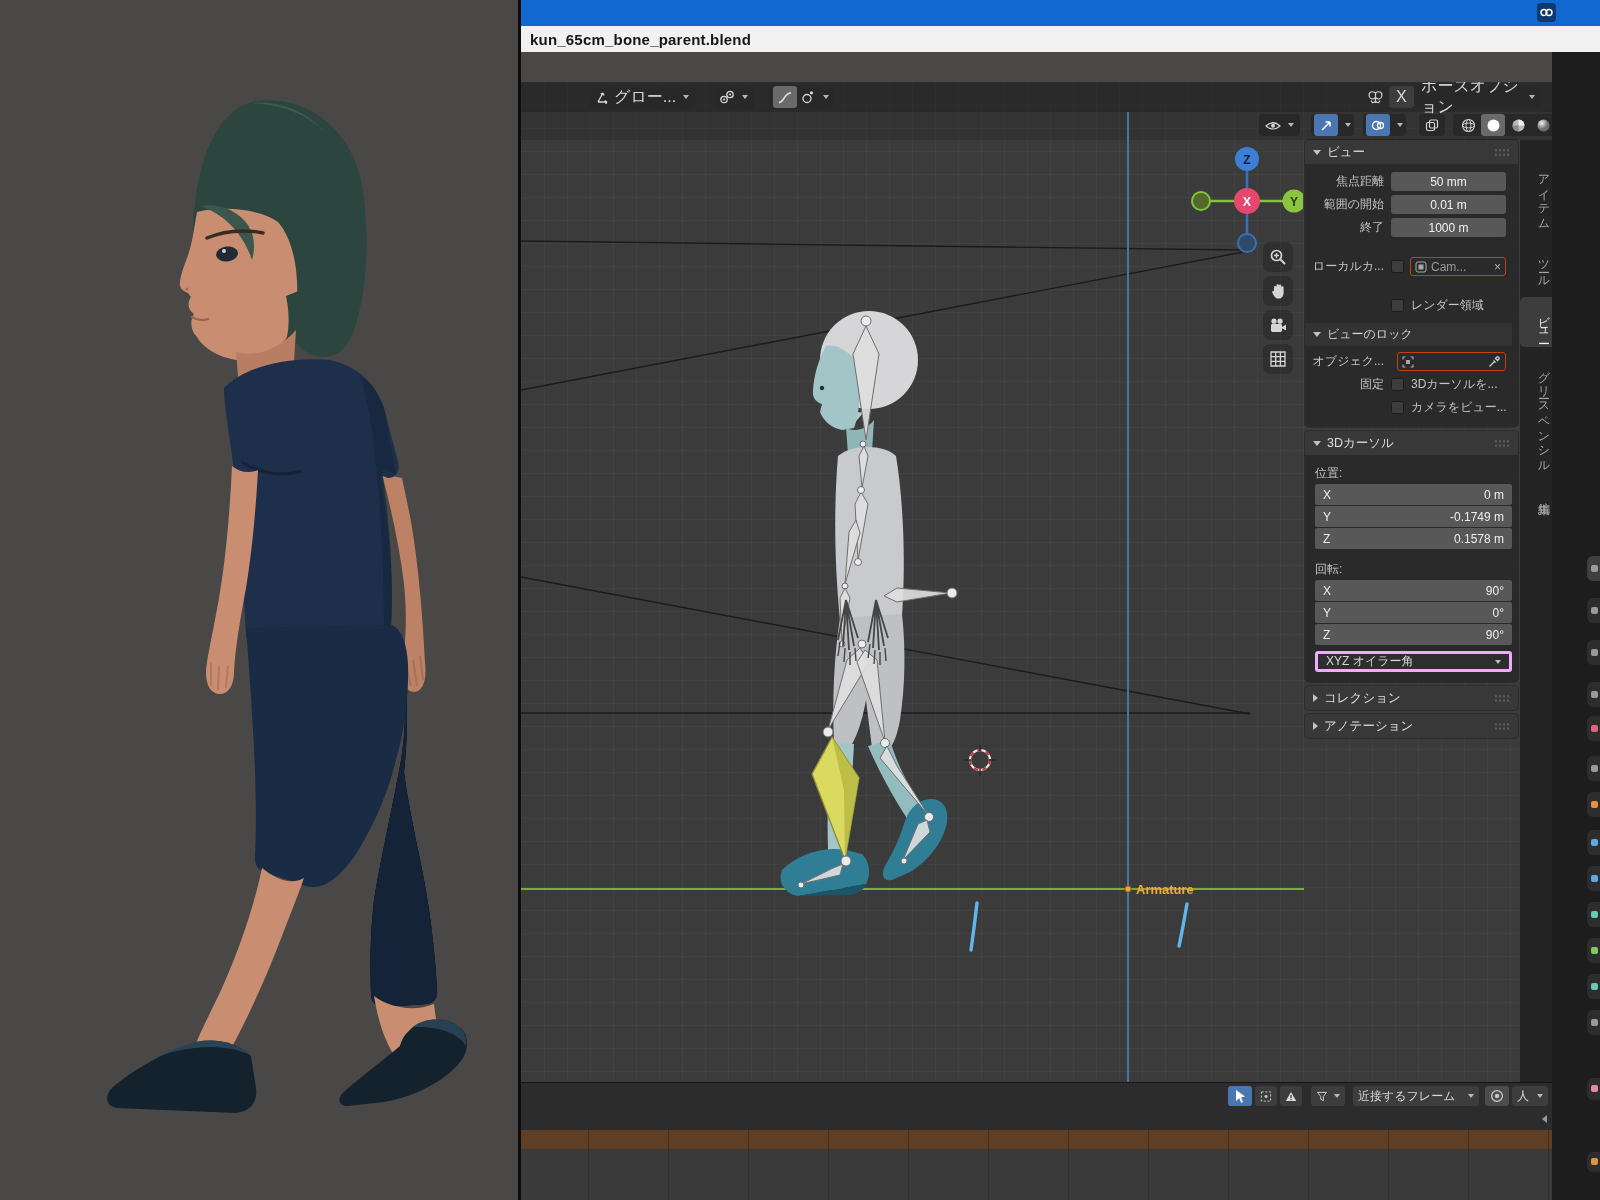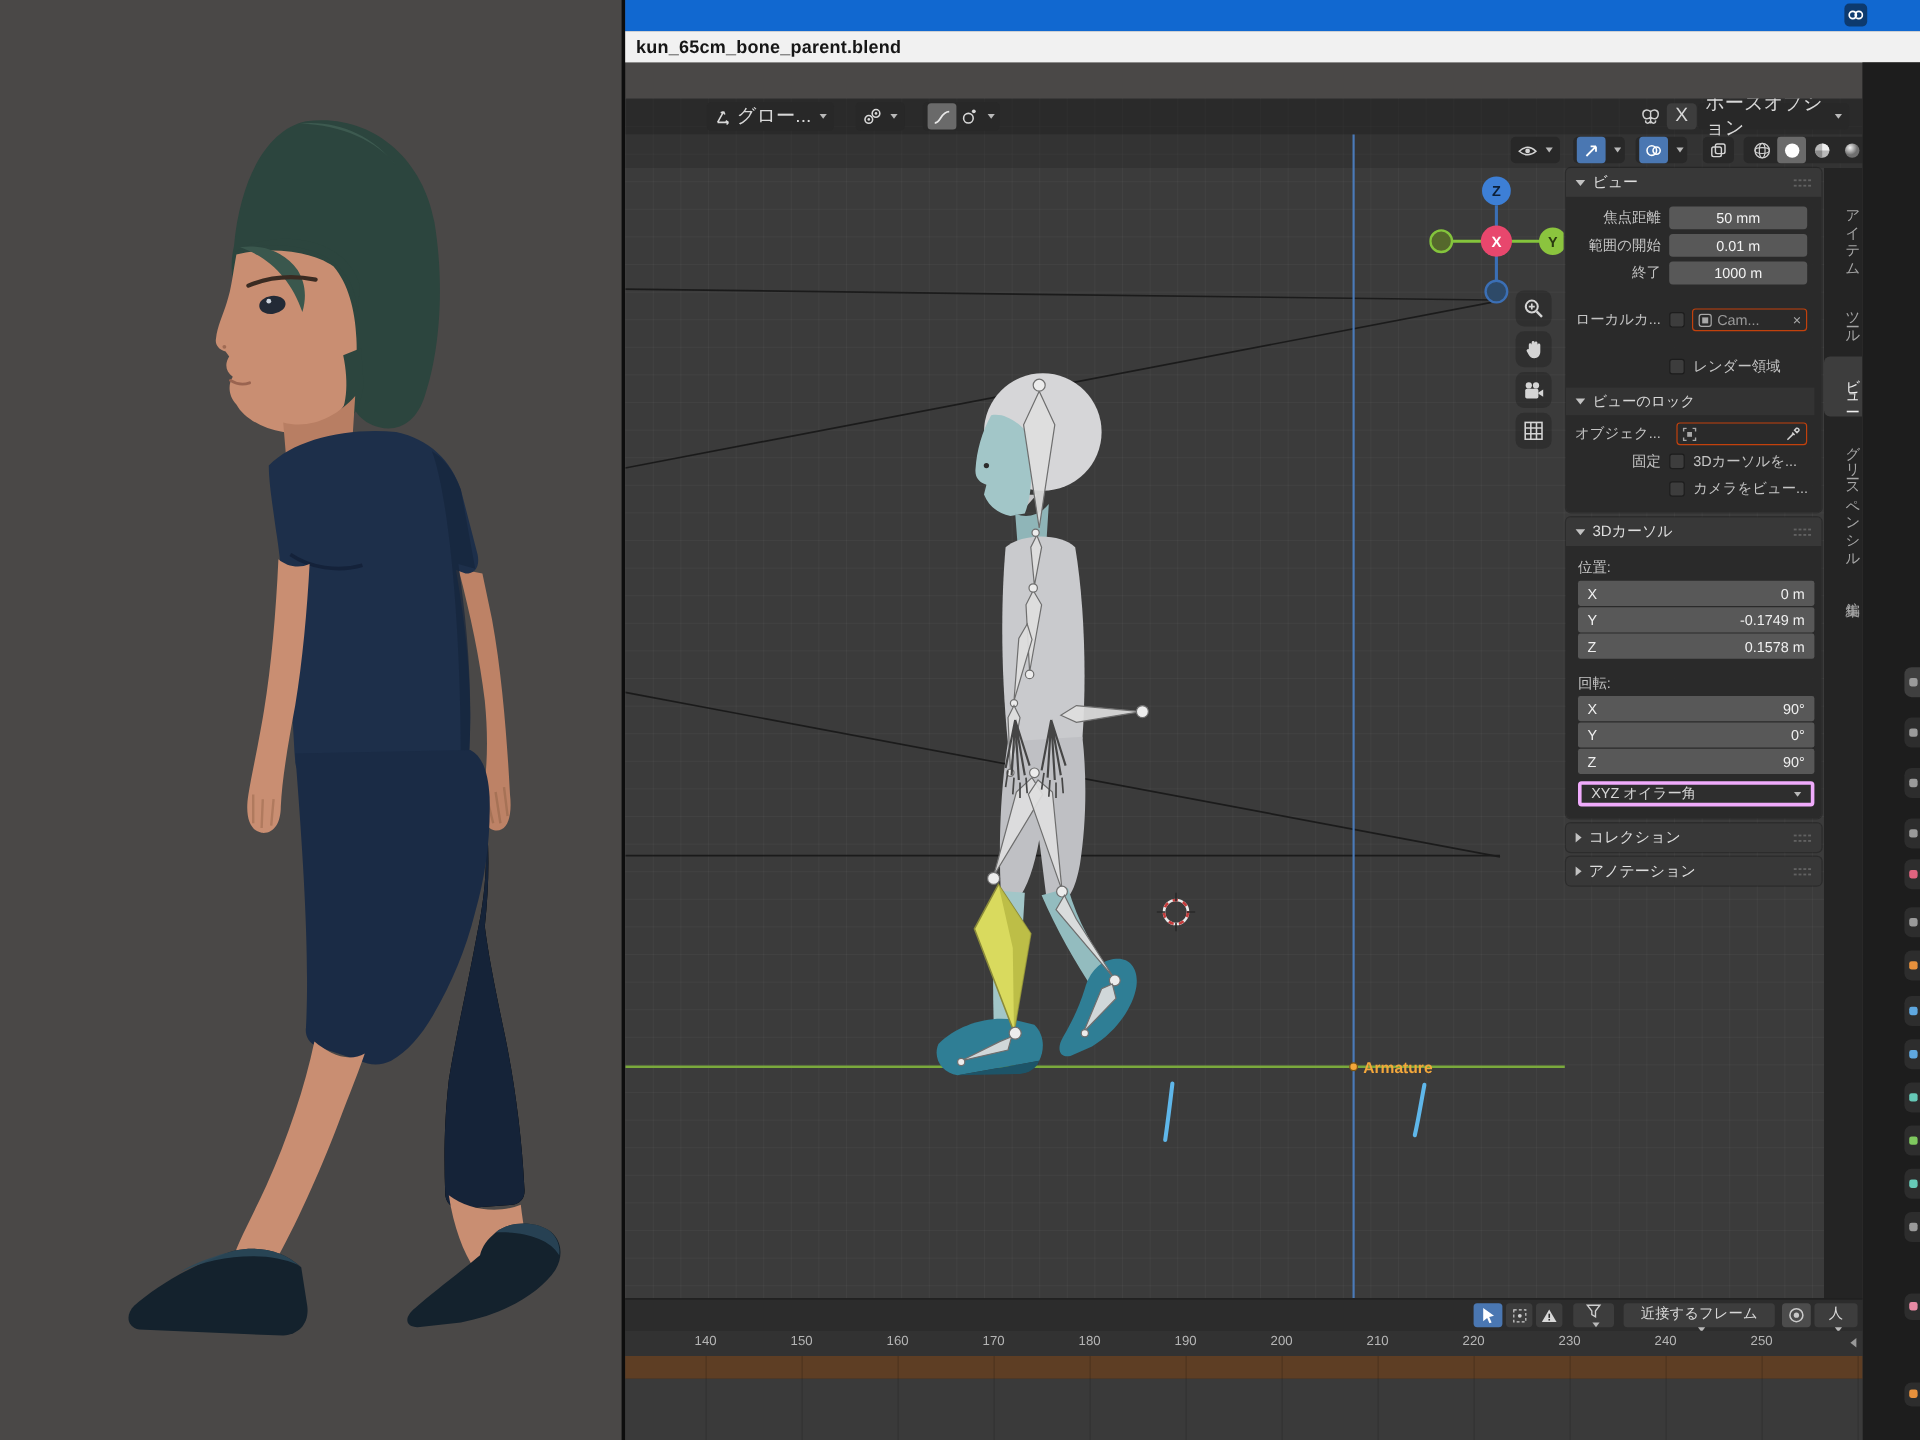--- a/index.html
+++ b/index.html
@@ -64,21 +64,21 @@
   .vtab.active{background:#3d3d3d;color:#efefef;border-radius:5px 0 0 5px;}
 
   
   #rstrip{left:1552px;top:52px;width:48px;height:1148px;background:#1d1d1d;}
   .sliver{position:absolute;right:0;width:13px;height:25px;background:#2d2d2d;border-radius:6px 0 0 6px;}
   .sliver i{display:block;width:7px;height:7px;border-radius:2px;margin:9px 0 0 4px;}
 
   
   #timeline{left:521px;top:1082px;width:1031px;height:118px;background:#2c2c2c;border-top:1px solid #161616;}
   #tl-head{position:absolute;left:0;top:0;width:100%;height:26px;background:#2c2c2c;}
-  .tl-btn{position:absolute;top:3px;height:20px;background:#3d3d3d;border-radius:3px;display:flex;align-items:center;justify-content:center;gap:3px;color:#d8d8d8;font-size:12px;padding:0 5px;flex-direction:column;}
+  .tl-btn{position:absolute;top:3px;height:20px;background:#3d3d3d;border-radius:3px;display:flex;align-items:center;justify-content:center;gap:3px;color:#d8d8d8;font-size:12px;padding:0 5px;}
   .tl-btn.blue{background:#4a77b2;}
   #tl-ruler{position:absolute;left:0;top:26px;width:100%;height:21px;background:#323232;}
   .tl-frame{position:absolute;top:3px;transform:translateX(-50%);color:#b5b5b5;font-size:11px;}
   #tl-band{position:absolute;left:0;top:47px;width:100%;height:19px;background:#5e3e24;
     background-image:linear-gradient(90deg,rgba(0,0,0,.22) 1px,transparent 1px);background-size:80px 100%;background-position:67px 0;}
   #tl-bottom{position:absolute;left:0;top:66px;width:100%;height:52px;background:#3a3a3a;
     background-image:linear-gradient(90deg,rgba(0,0,0,.18) 1px,transparent 1px);background-size:80px 100%;background-position:67px 0;}
   #tl-collapse{position:absolute;right:5px;top:32px;width:0;height:0;border-top:4px solid transparent;border-bottom:4px solid transparent;border-right:5px solid #999;}
   svg{display:block;}
 </style>
@@ -590,32 +590,18 @@
         <svg width="14" height="14" viewBox="0 0 14 14">
             <circle cx="7" cy="7" r="5.4" stroke="#c9c9c9" stroke-width="1.3" fill="none"></circle>
             <circle cx="7" cy="7" r="2.2" fill="#c9c9c9"></circle>
           </svg>
       </div>
       <div class="tl-btn" style="left:991px;width:36px;justify-content:space-between;">
         <span>人</span>
           <span class="caret"></span>
       </div>
     </div>
-    <div id="tl-ruler">
-      <span class="tl-frame" style="left:67px">140</span>
-      <span class="tl-frame" style="left:147px">150</span>
-      <span class="tl-frame" style="left:227px">160</span>
-      <span class="tl-frame" style="left:307px">170</span>
-      <span class="tl-frame" style="left:387px">180</span>
-      <span class="tl-frame" style="left:467px">190</span>
-      <span class="tl-frame" style="left:547px">200</span>
-      <span class="tl-frame" style="left:627px">210</span>
-      <span class="tl-frame" style="left:707px">220</span>
-      <span class="tl-frame" style="left:787px">230</span>
-      <span class="tl-frame" style="left:867px">240</span>
-      <span class="tl-frame" style="left:947px">250</span>
-    </div>
     <div id="tl-band"></div>
     <div id="tl-bottom"></div>
     <div id="tl-collapse"></div>
   </div>
 
 </div>
 
 </body></html>

